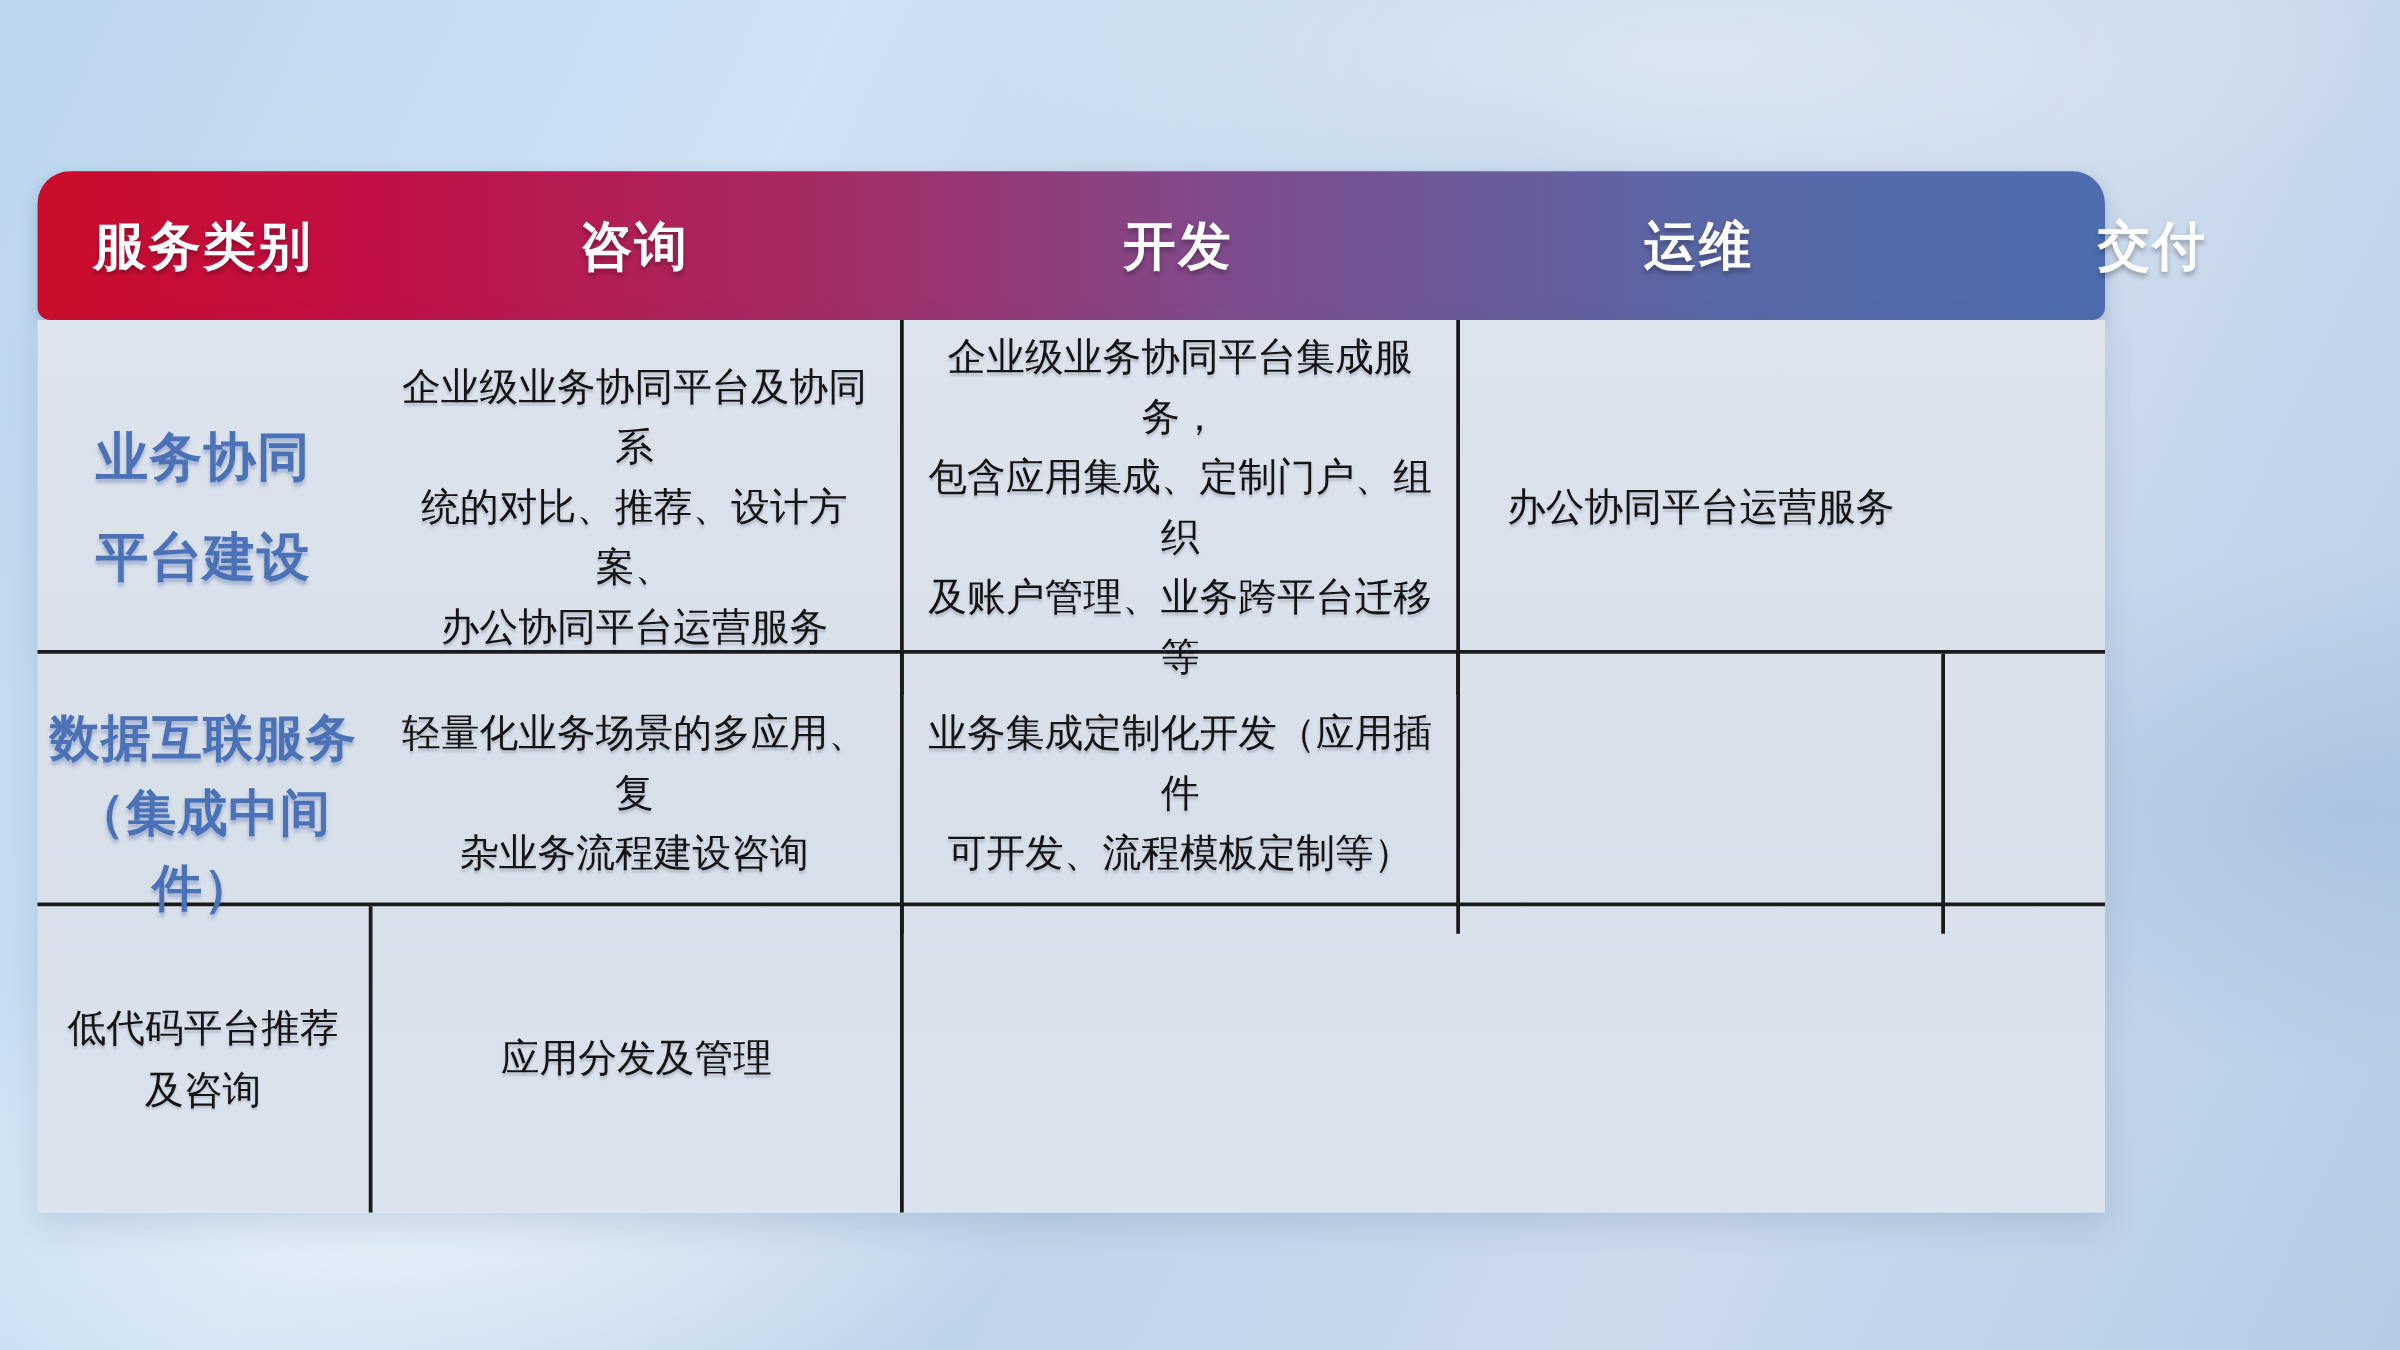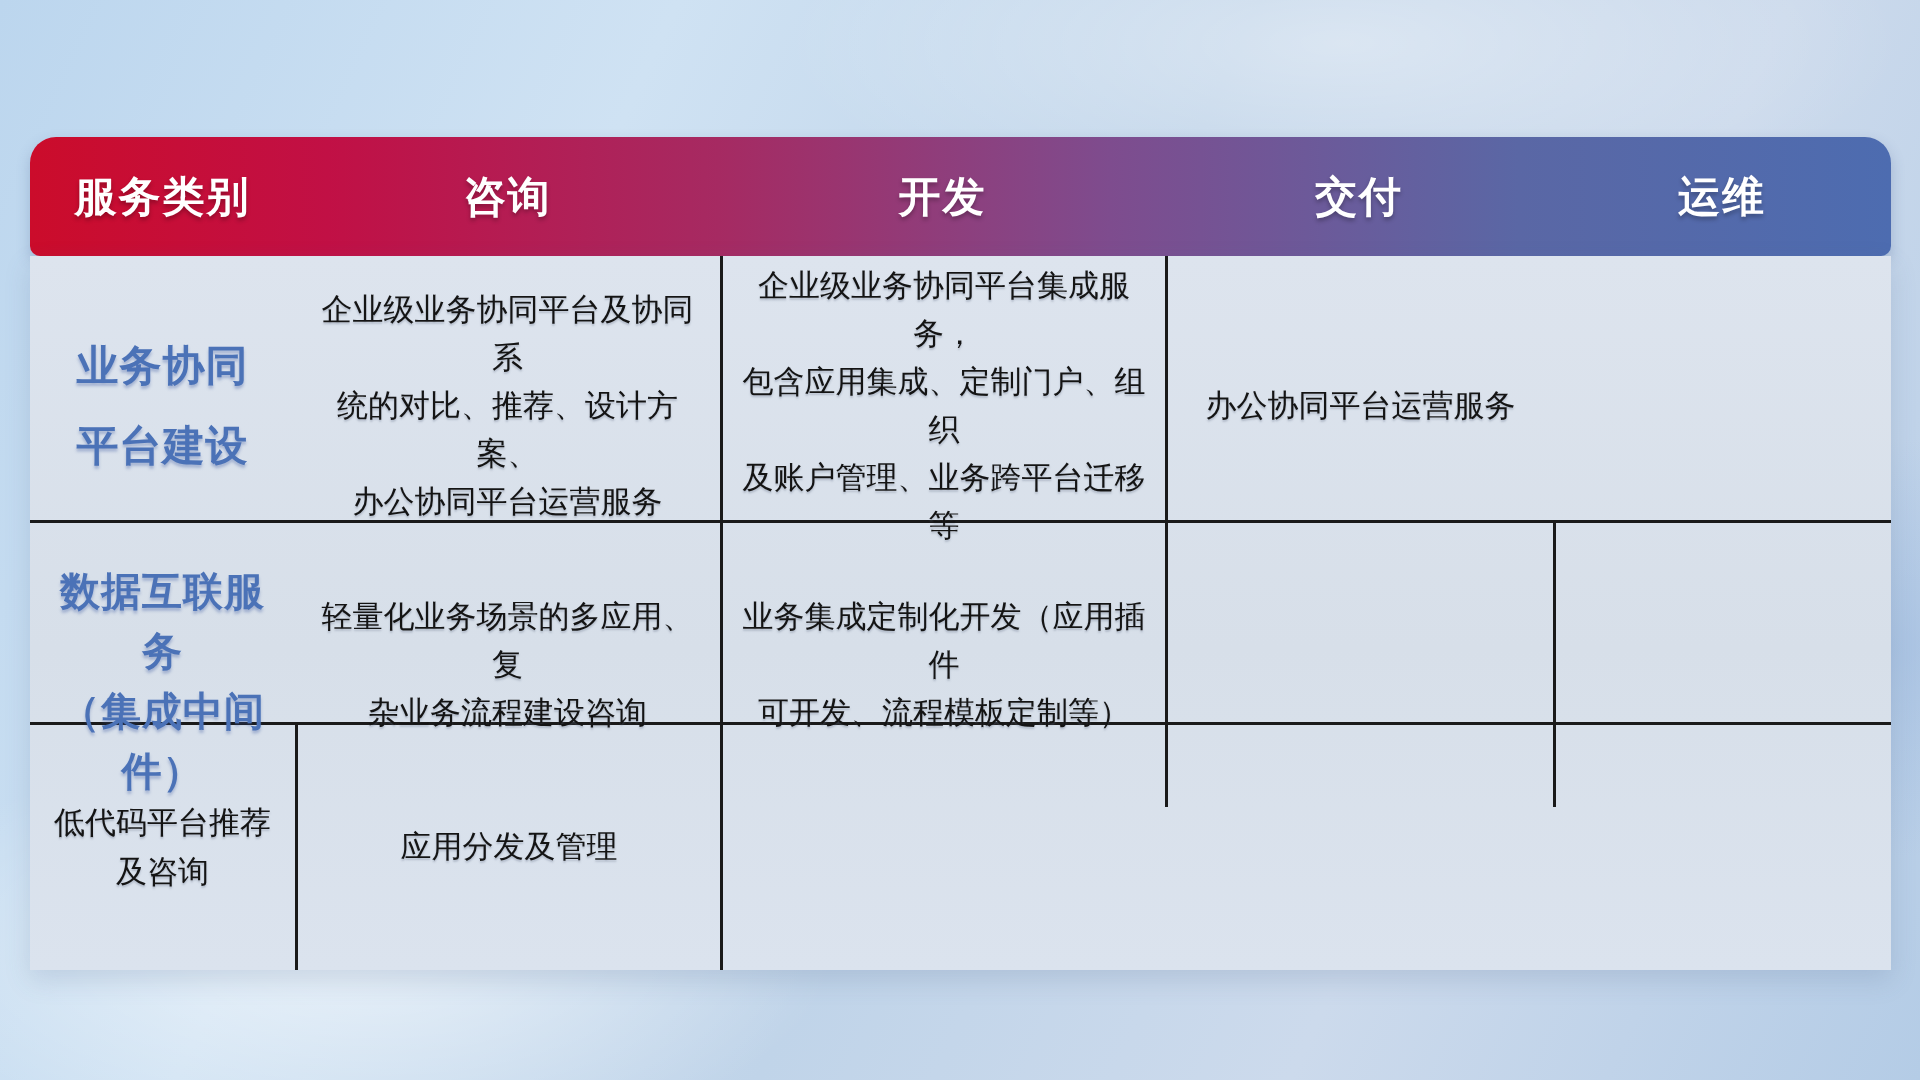--- a/index.html
+++ b/index.html
@@ -7,21 +7,21 @@
     width:1920px;height:1080px;overflow:hidden;
     font-family:"Liberation Sans","DejaVu Sans",sans-serif;
     background:
       radial-gradient(ellipse 700px 300px at 18% 88%, rgba(255,255,255,0.55), rgba(255,255,255,0) 70%),
       radial-gradient(ellipse 800px 260px at 70% 4%, rgba(255,255,255,0.40), rgba(255,255,255,0) 70%),
       radial-gradient(ellipse 600px 300px at 98% 60%, rgba(150,180,220,0.45), rgba(150,180,220,0) 70%),
       linear-gradient(115deg,#bcd6ee 0%,#cfe2f3 28%,#c0d4e9 52%,#ccdaec 74%,#b4cce6 100%);
     position:relative;
   }
   .service-table{
-    position:absolute;left:30px;top:137px;width:1861px;
+    position:absolute;left:30px;top:137px;width:1654px;
   }
   .thead{
     display:grid;
     grid-template-columns:265px 425px 445px 388px 338px;
     height:119px;
     border-radius:26px 26px 10px 10px;
     background:linear-gradient(90deg,#cb0c2b 0%,#c11045 16%,#a62a62 37%,#7e4c8e 58%,#5a67a5 80%,#4d6cb0 100%);
     box-shadow:0 6px 14px rgba(60,80,130,0.25);
   }
   .th{
@@ -45,37 +45,37 @@
     display:flex;align-items:center;justify-content:center;
     text-align:center;white-space:pre-line;
     box-sizing:border-box;padding:6px 16px;
     color:#141414;font-size:31px;line-height:1.55;
     text-shadow:0 2px 2px rgba(100,112,135,0.35);
   }
   .cell.dev,.cell.del,.cell.ops{border-left:3px solid #1a1a1a;}
   .cell.cat{
     color:#4b72b7;font-size:42px;font-weight:bold;letter-spacing:1px;
     text-shadow:0 3px 3px rgba(60,90,160,0.35);
-    padding:6px 20px;
+    padding:6px 0;
   }
   .r1 .cell.cat{line-height:1.9;}
   .r2 .cell.cat{line-height:1.5;font-size:40px;margin-top:32px;}
   .r3 .cell.cat{line-height:1.5;}
 </style>
 </head>
 <body>
 
 <div class="service-table">
 
   <div class="thead">
     <div class="th">服务类别</div>
     <div class="th">咨询</div>
     <div class="th">开发</div>
+    <div class="th">运维</div>
     <div class="th">交付</div>
-    <div class="th">运维</div>
   </div>
 
   <div class="tbody">
 
     <div class="trow r1">
       <div class="cell cat">业务协同
 平台建设</div>
       <div class="cell con">企业级业务协同平台及协同系
 统的对比、推荐、设计方案、
 办公协同平台运营服务</div>

